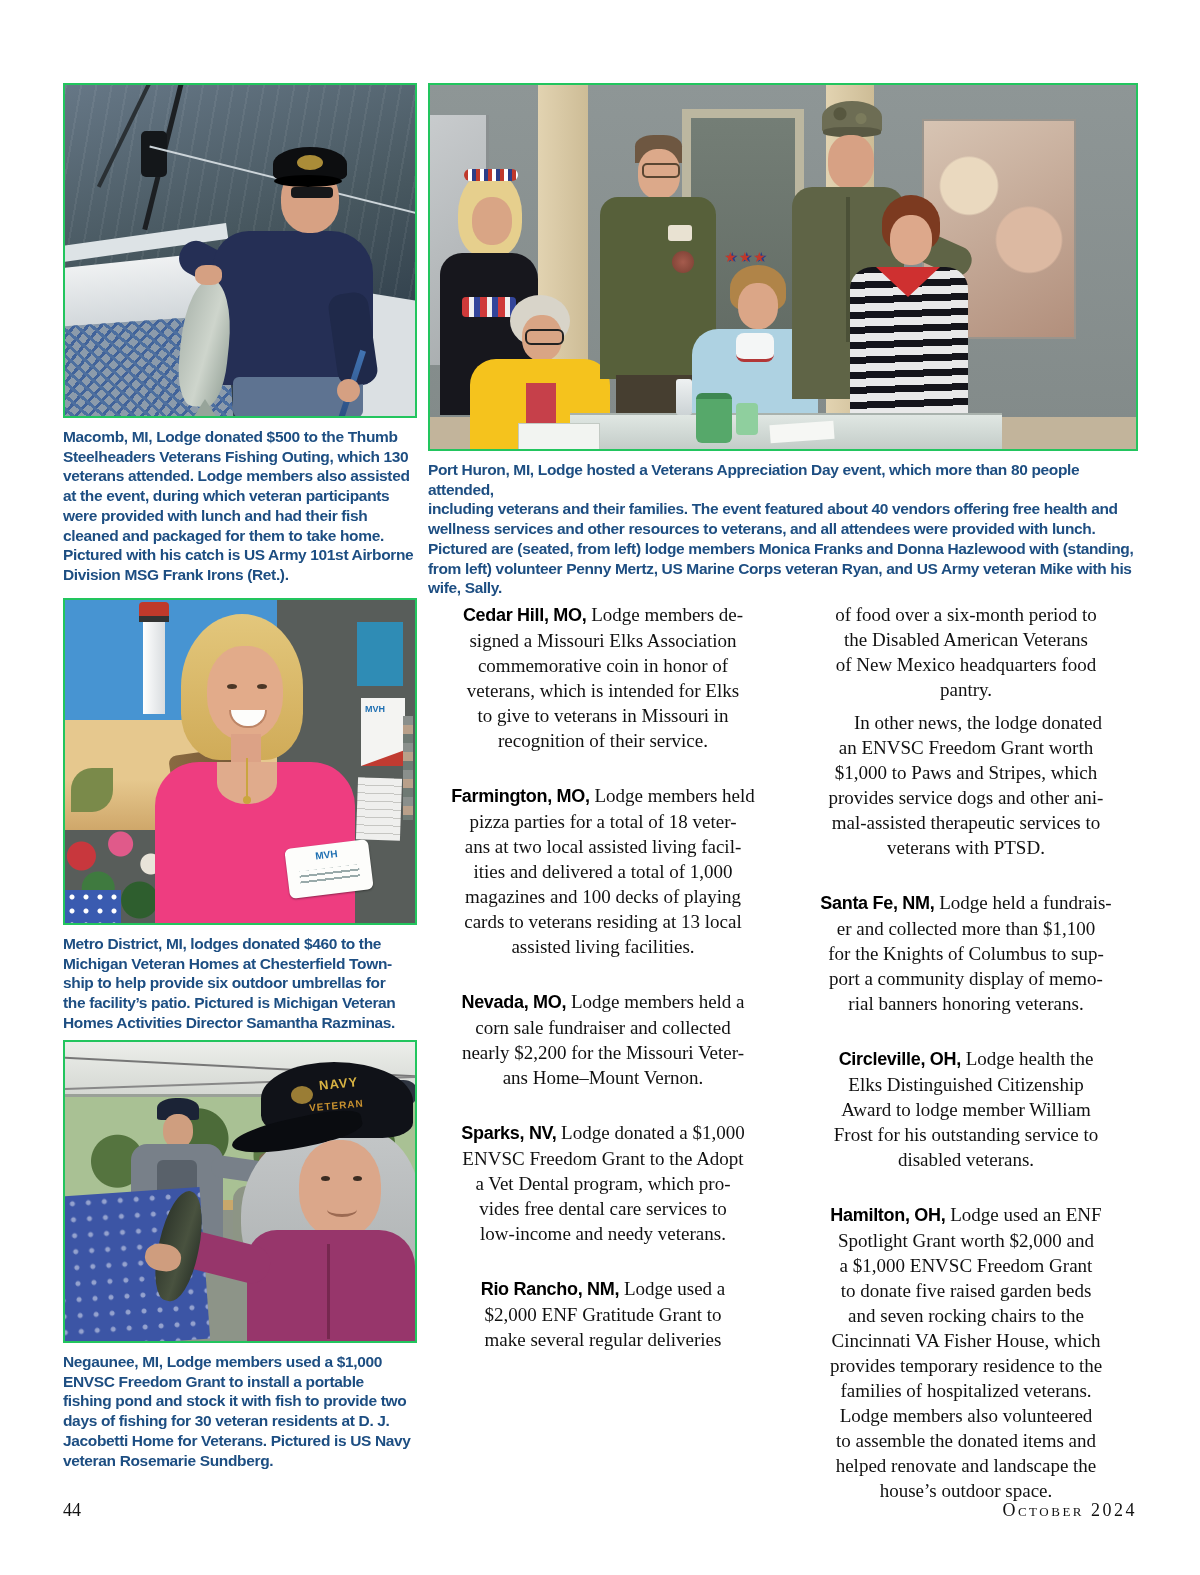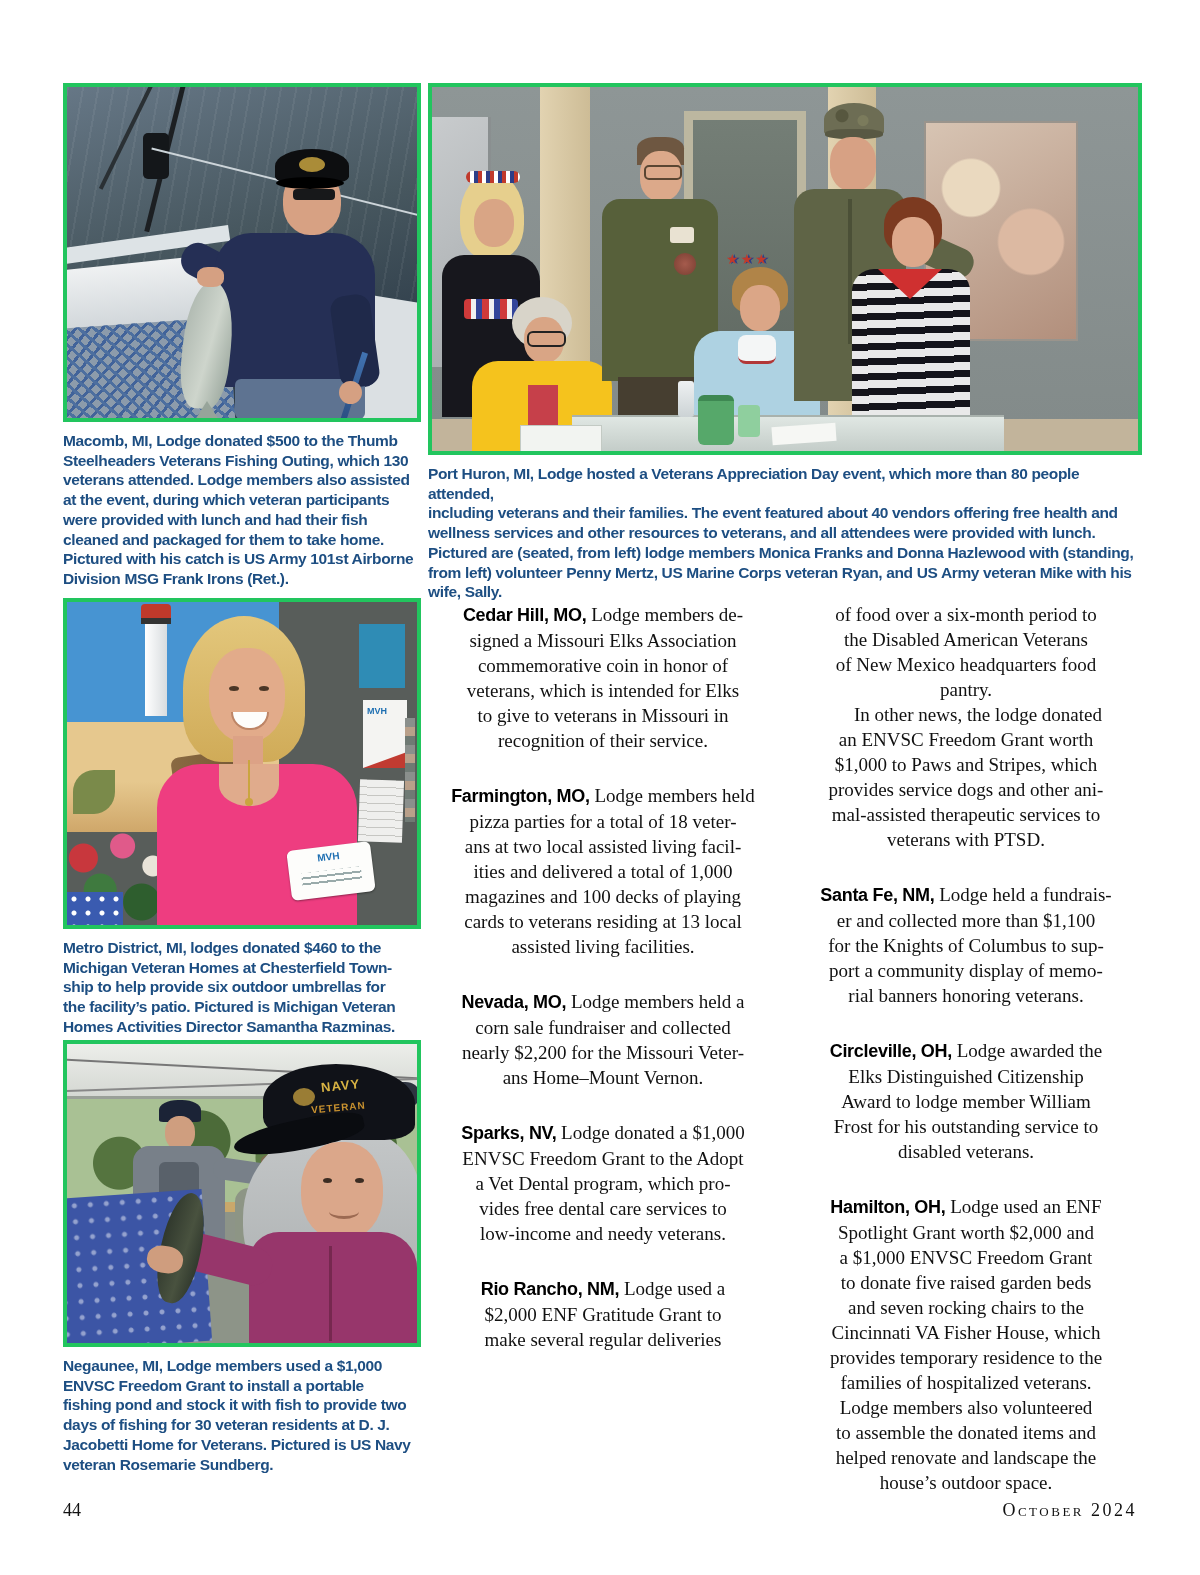--- a/index.html
+++ b/index.html
@@ -1,32 +1,32 @@
 <!DOCTYPE html>
 <html><head>
 <meta charset="utf-8">
 <style>
   html,body{margin:0;padding:0;background:#ffffff;}
   .page{position:relative;width:1200px;height:1575px;background:#ffffff;overflow:hidden;
         font-family:"Liberation Serif",serif;color:#111;}
   figure{margin:0;}
   .fig{position:absolute;}
-  .photo{position:relative;overflow:hidden;border:4px solid #22c55e;background:#888;}
+  .photo{position:relative;overflow:hidden;border:2px solid #22c55e;background:#888;}
   .photo *{position:absolute;}
   
   .caption{display:block;margin-top:9px;font-family:"Liberation Sans",sans-serif;
            font-weight:700;font-size:15.5px;line-height:19.7px;letter-spacing:-0.35px;
            color:#1d4e82;white-space:pre-line;}
   .caption b{font-weight:700;}
   
   .col{position:absolute;top:602px;width:348px;}
   .col-middle{left:429px;}
   .col-right{left:792px;}
   .entry{margin:0 0 30px 0;font-size:19px;line-height:25px;white-space:pre-line;text-align:center;}
-  .entry.cont{margin-bottom:0;}
+  .entry.cont{margin-bottom:8px;}
   .entry.indent{text-indent:24px;}
   .lead{font-family:"Liberation Sans",sans-serif;font-weight:700;font-size:18px;
         letter-spacing:-0.3px;color:#000;}
   
   .folio{position:absolute;top:1500px;font-size:18px;}
   .folio-num{left:63px;}
   .folio-issue{right:63px;font-variant:small-caps;letter-spacing:2.5px;}
   
   .p1{width:350px;height:331px;background:linear-gradient(165deg,#667786,#47575f 45%,#33424e 75%,#2b3945);}
   .p1-waves{inset:0;background:repeating-linear-gradient(100deg,rgba(255,255,255,.06) 0 2px,transparent 2px 15px);}
@@ -404,21 +404,21 @@
 an ENVSC Freedom Grant worth
 $1,000 to Paws and Stripes, which
 provides service dogs and other ani-
 mal-assisted therapeutic services to
 veterans with PTSD.</span></p>
     <p class="entry"><b class="lead">Santa Fe, NM,</b><span> Lodge held a fundrais-
 er and collected more than $1,100
 for the Knights of Columbus to sup-
 port a community display of memo-
 rial banners honoring veterans.</span></p>
-    <p class="entry"><b class="lead">Circleville, OH,</b><span> Lodge awarded the
+    <p class="entry"><b class="lead">Circleville, OH,</b><span> Lodge health the
 Elks Distinguished Citizenship
 Award to lodge member William
 Frost for his outstanding service to
 disabled veterans.</span></p>
     <p class="entry"><b class="lead">Hamilton, OH,</b><span> Lodge used an ENF
 Spotlight Grant worth $2,000 and
 a $1,000 ENVSC Freedom Grant
 to donate five raised garden beds
 and seven rocking chairs to the
 Cincinnati VA Fisher House, which

